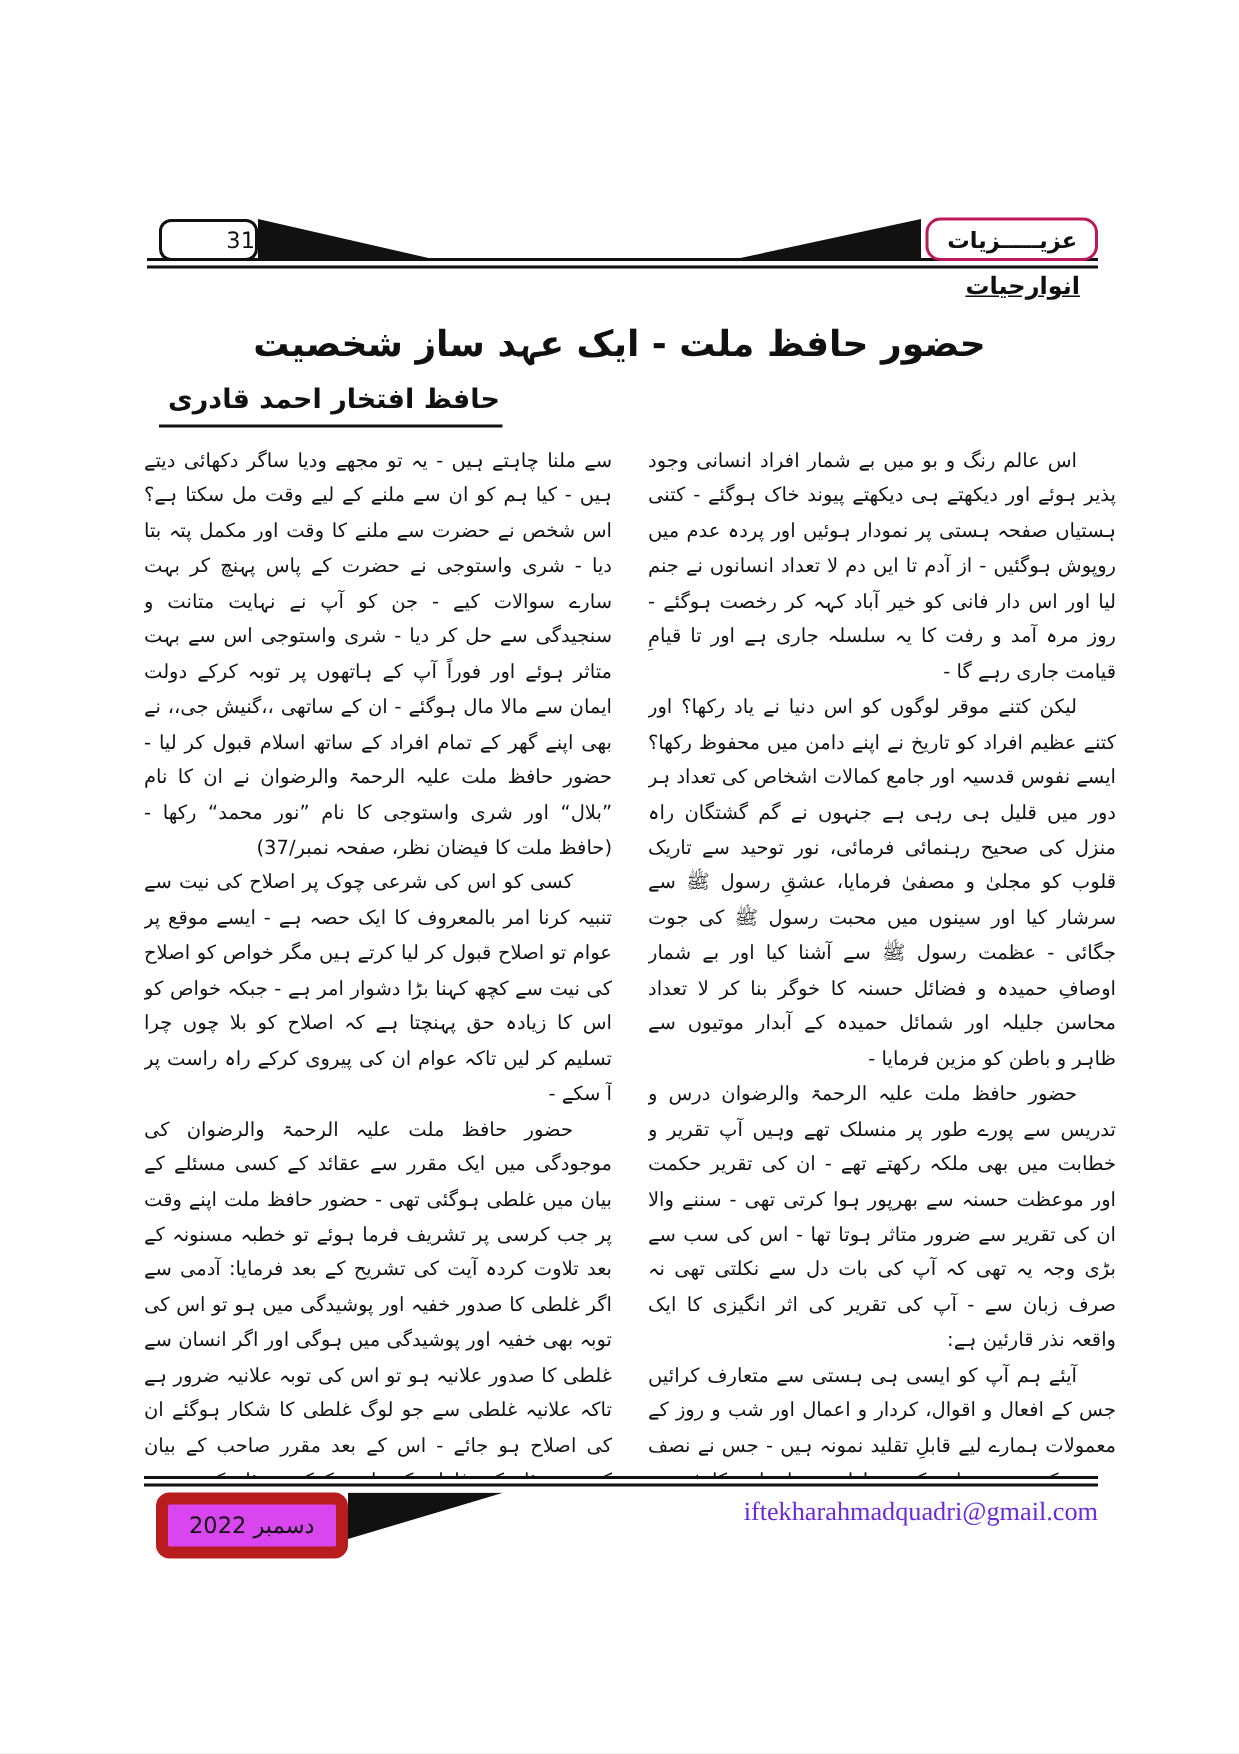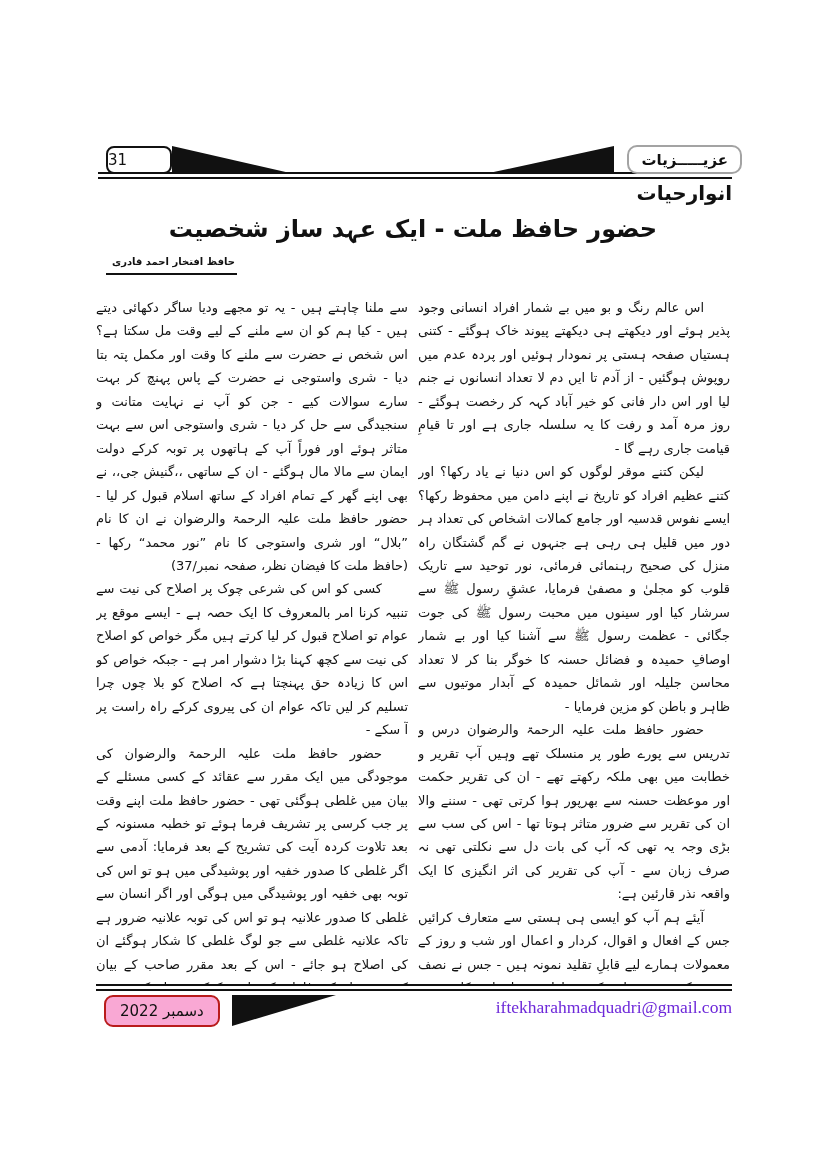--- a/index.html
+++ b/index.html
@@ -5,76 +5,76 @@
   html,body{margin:0;padding:0;background:#e8e8e8;}
   .page{
     position:relative;width:826px;height:1169px;margin:0 auto;
     background:#ffffff;color:#111;
     font-family:"DejaVu Sans",sans-serif;overflow:hidden;
   }
   
   .page-num-box{
     position:absolute;left:106px;top:146px;width:62px;height:24px;
     border:2px solid #111;border-radius:8px;background:#fff;
-    display:flex;align-items:center;justify-content:flex-start;
+    display:flex;align-items:center;justify-content:flex-end;
     font-size:15px;font-weight:400;z-index:2;
   }
   .wedge{position:absolute;background:#111;}
   .wedge-header-left{
     left:172px;top:146px;width:118px;height:27px;
     clip-path:polygon(0 0,100% 100%,0 100%);
   }
   .wedge-header-right{
     right:212px;top:146px;width:125px;height:27px;
     clip-path:polygon(100% 0,100% 100%,0 100%);
   }
   .section-badge{
-    position:absolute;right:84px;top:145px;height:24px;
-    border:2px solid #a3a3a3;border-radius:10px;background:#fff;
+    position:absolute;right:94px;top:145px;height:24px;
+    border:2px solid #be185d;border-radius:10px;background:#fff;
     padding:1px 12px 0 12px;display:flex;align-items:center;
     direction:rtl;font-weight:700;font-size:15px;letter-spacing:0;z-index:2;
   }
   .header-rule{
     position:absolute;left:98px;right:94px;top:172px;height:3px;
     border-top:2px solid #111;border-bottom:2px solid #111;
   }
   .category-label{
-    position:absolute;right:94px;top:181px;
-    direction:rtl;font-weight:700;font-size:20px;
+    position:absolute;right:106px;top:181px;
+    direction:rtl;font-weight:700;font-size:16px;text-decoration:underline;
   }
   
   .article-title{
     position:absolute;left:60px;right:60px;top:198px;
     direction:rtl;text-align:center;
     font-size:24px;font-weight:700;line-height:1.3;
     white-space:nowrap;
   }
   .article-author{
     position:absolute;left:106px;top:256px;
-    direction:rtl;font-size:10px;font-weight:700;
+    direction:rtl;font-size:18px;font-weight:700;
     border-bottom:2px solid #111;padding:0 2px 6px 6px;
   }
   
   .column{
     position:absolute;top:296px;width:312px;height:690px;overflow:hidden;
     direction:rtl;text-align:justify;
     font-size:13px;line-height:23.45px;color:#141414;
   }
   .column p{margin:0;text-indent:26px;}
   #col-left{left:96px;}
-  #col-right{left:418px;}
+  #col-right{left:432px;}
   #col-left p:first-child{text-indent:0;}
   
   .footer-rule{
     position:absolute;left:96px;right:94px;top:984px;height:3px;
     border-top:2px solid #111;border-bottom:2px solid #111;
   }
   .date-box{
     position:absolute;left:104px;top:995px;height:28px;
-    border:2px solid #b91c1c;border-radius:9px;background:#f9a8d4;
+    border:8px solid #b91c1c;border-radius:9px;background:#d946ef;
     padding:0 14px;display:flex;align-items:center;
     direction:rtl;font-size:15px;z-index:2;
   }
   .wedge-footer{
     left:232px;top:995px;width:104px;height:31px;
     clip-path:polygon(0 0,100% 0,0 100%);
   }
   .footer-email{
     position:absolute;right:94px;top:997px;
     font-family:"Liberation Serif",serif;font-size:17.5px;color:#6d28d9;

